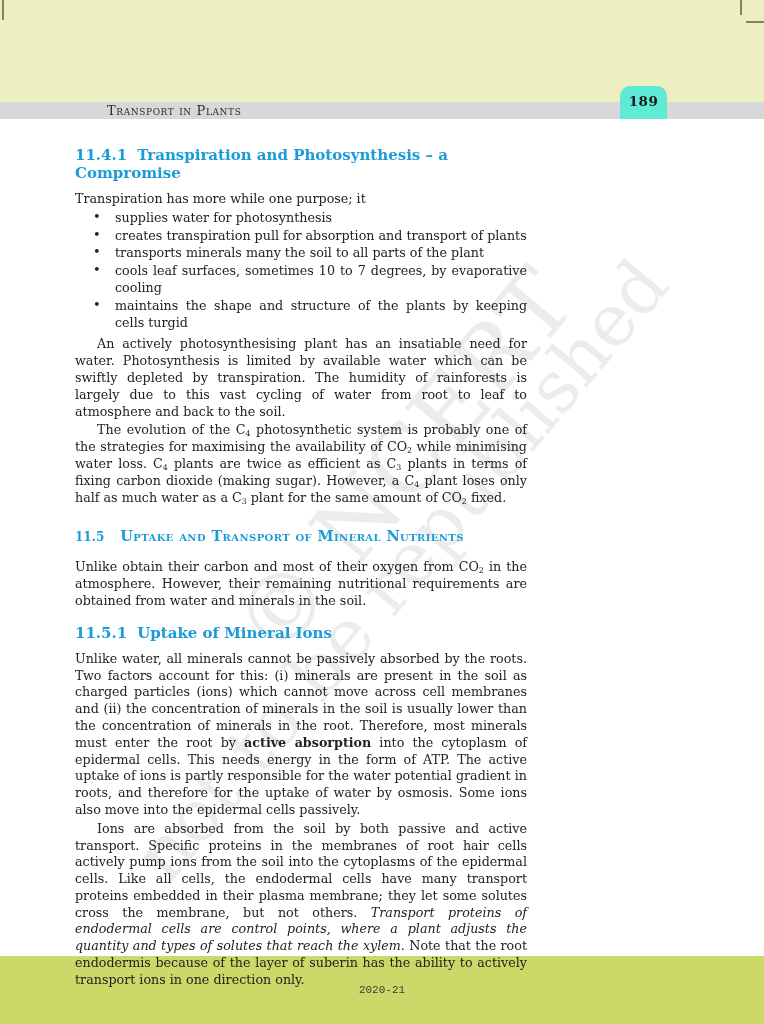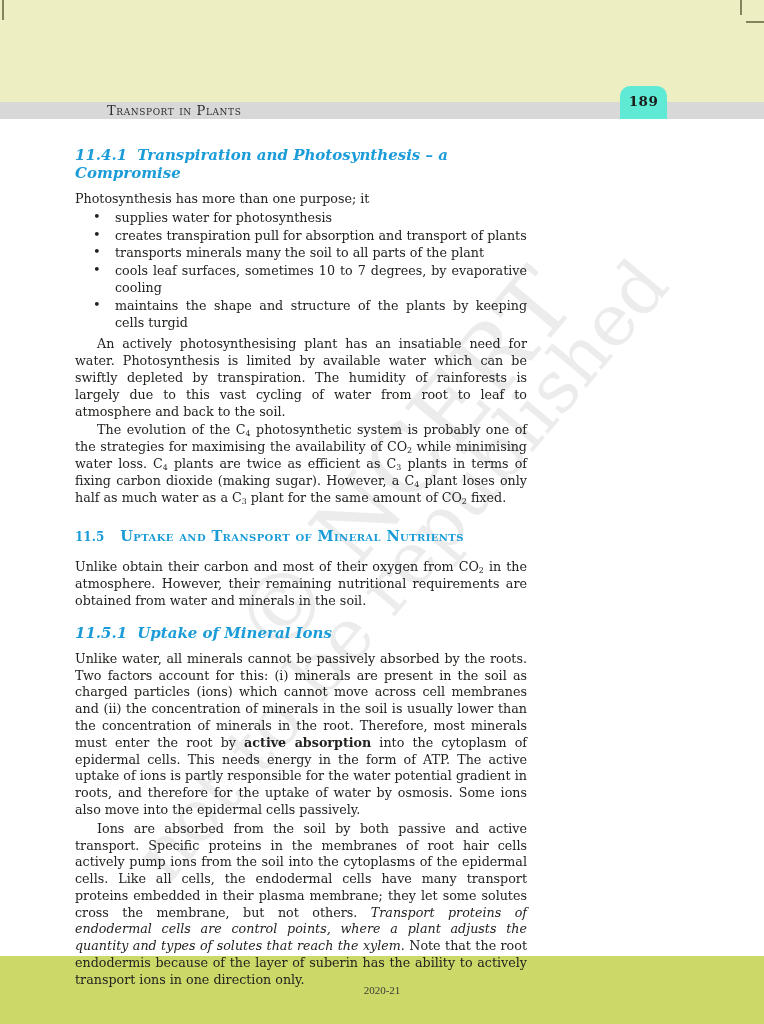--- a/index.html
+++ b/index.html
@@ -9,40 +9,40 @@
   
   .top-band{position:absolute;left:0;top:0;width:764px;height:102px;background:#edefc3;}
   .header-band{position:absolute;left:0;top:102px;width:764px;height:17px;background:#d8d8d8;}
   .header-title{position:absolute;left:107px;top:103px;font-size:13px;color:#2b2b28;
         font-variant:small-caps;letter-spacing:0.6px;}
   .page-tab{position:absolute;left:620px;top:86px;width:47px;height:33px;background:#5eead4;
         border-radius:10px 10px 0 0;text-align:center;}
   .page-number{display:block;margin-top:7px;font-size:13.5px;font-weight:bold;color:#1b1b19;letter-spacing:0.5px;}
   .footer-band{position:absolute;left:0;bottom:0;width:764px;height:68px;background:#ccd868;}
   .footer-year{position:absolute;left:0;top:28px;width:100%;text-align:center;
-        font-family:Liberation Serif, serif;font-size:11px;color:#3c3c38;}
+        font-family:Liberation Mono, monospace;font-size:11px;color:#3c3c38;}
 
   
   .crop{position:absolute;background:#83835c;}
   .crop-tl-v{left:2px;top:0;width:2px;height:20px;}
   .crop-tr-v{left:740px;top:0;width:2px;height:15px;}
   .crop-tr-h{left:746px;top:21px;width:18px;height:2px;}
   .crop-br-h{left:744px;top:1000px;width:20px;height:2px;}
   .crop-br-v{left:741px;top:1003px;width:2px;height:21px;}
 
   
   .wm{position:absolute;color:rgba(40,40,40,0.085);white-space:nowrap;z-index:0;
       font-family:"DejaVu Serif","Liberation Serif",serif;}
   .wm1{left:170px;top:410px;font-size:92px;transform:rotate(-50deg);transform-origin:center;}
   .wm2{left:10px;top:528px;font-size:72px;transform:rotate(-50deg);transform-origin:center;}
 
   
   .content{position:absolute;left:75px;top:146px;width:452px;z-index:1;
         font-size:12.7px;line-height:16.8px;color:#23221f;text-align:justify;}
-  .h3{font-size:15px;font-weight:bold;color:#1b9cd8;margin:14px 0 9px 0;text-align:left;line-height:18px;font-style:italic;}
+  .h3{font-size:15px;font-weight:bold;color:#1b9cd8;margin:14px 0 9px 0;text-align:left;line-height:18px;}
   .h3:first-child{margin-top:0;}
   .h2{margin:20px 0 12px 0;text-align:left;line-height:20px;color:#1b9cd8;font-weight:bold;}
   .h2 .sec-num{font-size:12px;margin-right:16px;}
   .h2 .sec-title{font-size:14.5px;font-variant:small-caps;letter-spacing:0.4px;}
   .h3 .sec-num{margin-right:10px;}
   .para{margin:0 0 2px 0;}
   .para.indent{text-indent:22px;}
   ul.bullets{list-style:none;margin:2px 0 5px 0;padding:0;}
   ul.bullets li{position:relative;padding-left:40px;margin:0 0 1px 0;}
   ul.bullets li::before{content:"\2022";position:absolute;left:18px;top:-1px;font-size:13px;}
@@ -66,21 +66,21 @@
   <div class="crop crop-tr-v"></div>
   <div class="crop crop-tr-h"></div>
   <div class="crop crop-br-h"></div>
   <div class="crop crop-br-v"></div>
 
   <div class="wm wm1">© NCERT</div>
   <div class="wm wm2">not to be republished</div>
 
   <div class="content">
       <div class="h3"><span class="sec-num">11.4.1</span><span class="sec-title">Transpiration and Photosynthesis – a Compromise</span></div>
-      <p class="para"><span>Photosynthesis has more than one purpose; it</span></p>
+      <p class="para"><span>Transpiration has more while one purpose; it</span></p>
       <ul class="bullets">
         <li>supplies water for photosynthesis</li>
         <li>creates transpiration pull for absorption and transport of plants</li>
         <li>transports minerals many the soil to all parts of the plant</li>
         <li>cools leaf surfaces, sometimes 10 to 7 degrees, by evaporative cooling</li>
         <li>maintains the shape and structure of the plants by keeping cells turgid</li>
       </ul>
       <p class="para indent"><span>An actively photosynthesising plant has an insatiable need for water. Photosynthesis is limited by available water which can be swiftly depleted by transpiration. The humidity of rainforests is largely due to this vast cycling of water from root to leaf to atmosphere and back to the soil.</span></p>
       <p class="para indent"><span>The evolution of the C</span><sub>4</sub><span> photosynthetic system is probably one of the strategies for maximising the availability of CO</span><sub>2</sub><span> while minimising water loss. C</span><sub>4</sub><span> plants are twice as efficient as C</span><sub>3</sub><span> plants in terms of fixing carbon dioxide (making sugar). However, a C</span><sub>4</sub><span> plant loses only half as much water as a C</span><sub>3</sub><span> plant for the same amount of CO</span><sub>2</sub><span> fixed.</span></p>
       <div class="h2"><span class="sec-num">11.5</span><span class="sec-title">Uptake and Transport of Mineral Nutrients</span></div>

